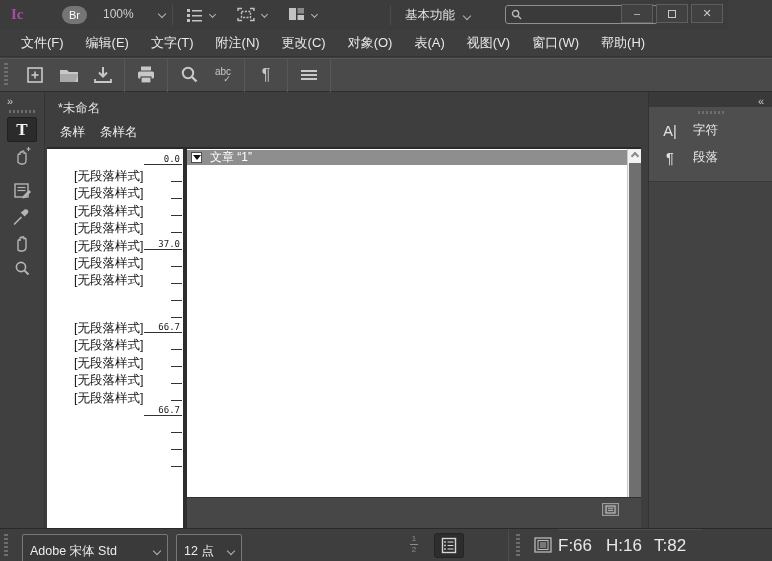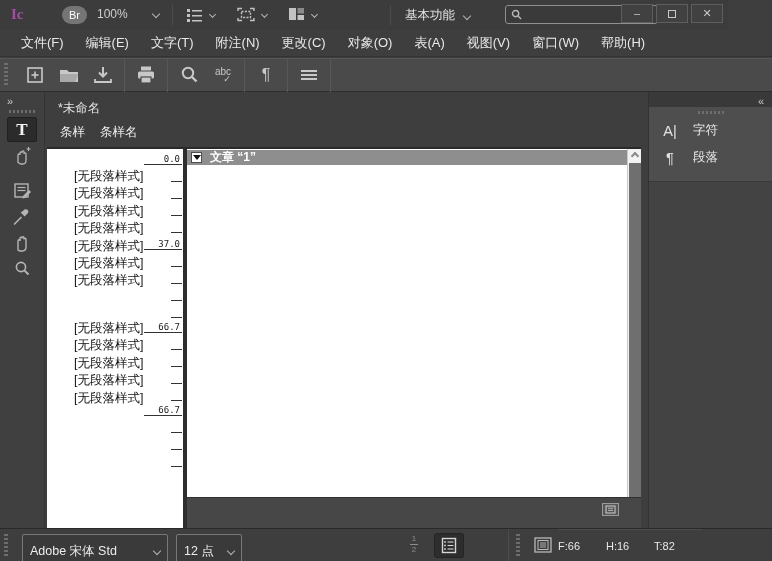--- a/index.html
+++ b/index.html
@@ -5,21 +5,21 @@
   * { margin:0; padding:0; box-sizing:border-box; }
   body { background:#5a5a5a; font-family:"Liberation Sans",sans-serif; }
   .window { position:relative; width:772px; height:561px; background:#3e3e3e; overflow:hidden;
             color:#e0e0e0; outline:1px solid #1f1f1f; }
 
   
   .titlebar { position:absolute; top:0; left:0; width:728px; height:30px; background:#3c3c3c; }
   .logo { position:absolute; left:11px; top:6px; font:bold 15px "Liberation Serif",serif; color:#a64ca6; }
   .br-btn { position:absolute; left:62px; top:6px; width:25px; height:18px; background:#757575;
             border-radius:9px; color:#fff; font-size:11px; display:flex; align-items:center; justify-content:center; }
-  .zoom-ctl { position:absolute; left:97px; top:7px; width:62px; display:flex; justify-content:space-between;
+  .zoom-ctl { position:absolute; left:103px; top:7px; width:62px; display:flex; justify-content:space-between;
               align-items:center; font-size:12px; color:#cfcfcf; }
   .chev { width:6px; height:6px; border-right:1.6px solid #b5b5b5; border-bottom:1.6px solid #b5b5b5;
           transform:rotate(45deg); display:inline-block; flex:none; }
   .chev-sm { width:5px; height:5px; }
   .tb-vsep { position:absolute; top:5px; width:1px; height:20px; background:#2f2f2f; border-right:1px solid #4c4c4c; }
   .icon-dd { position:absolute; top:7px; display:flex; align-items:center; gap:7px; }
   .ws-switch { position:absolute; left:405px; top:7px; display:flex; align-items:center; gap:9px;
                font-size:12.5px; color:#e3e3e3; }
   .searchbox { position:absolute; left:505px; top:5px; width:153px; height:19px; border:1px solid #8f8f8f;
                border-radius:3px; background:#3a3a3a; display:flex; align-items:center; padding:0 5px; gap:4px; }
@@ -72,21 +72,21 @@
         color:#222; border-bottom:1px solid #333; line-height:10px; padding-right:2px; }
   .tick { position:absolute; right:1px; width:11px; height:1px; background:#333; }
   .galley-divider { position:absolute; left:136px; top:0; width:4px; height:379px; background:#2e2e2e; }
   .text-area { position:absolute; left:140px; top:0; width:440px; height:348px; background:#fff; }
   .story-bar { position:absolute; left:0; top:1px; width:440px; height:15px; background:#8e8e8e;
                display:flex; align-items:center; }
   .tri-box { width:11px; height:11px; background:#fff; border:1px solid #4d4d4d; margin-left:4px;
              display:flex; align-items:center; justify-content:center; }
   .tri-down { width:0; height:0; border-left:4px solid transparent; border-right:4px solid transparent;
               border-top:5px solid #111; }
-  .story-title { color:#fff; font-weight:bold; font-size:12px; margin-left:8px; }
+  .story-title { color:#fff; font-weight:normal; font-size:12px; margin-left:8px; }
   .scrollbar { position:absolute; left:580px; top:0; width:14px; height:348px; background:#f2f2f2; border-left:1px solid #c9c9c9; }
   .chev-up { width:6px; height:6px; border-left:2px solid #8a8a8a; border-top:2px solid #8a8a8a;
              transform:rotate(45deg); margin:4px auto 0; }
   .sb-thumb { position:absolute; left:1px; top:14px; width:12px; height:334px; background:#6f6f6f; }
   .bottom-strip { position:absolute; left:140px; top:348px; width:454px; height:31px; background:#474747; border-top:1px solid #313131; }
   .corner-btn { position:absolute; right:22px; top:5px; width:17px; height:13px; border:1px solid #9b9b9b;
                 background:#565656; display:flex; align-items:center; justify-content:center; }
 
   .rightpanel { position:absolute; left:648px; top:0; width:124px; height:436px; background:#434343; border-left:1px solid #333; }
   .rp-header { height:15px; background:#393939; position:relative; }
@@ -108,21 +108,21 @@
               color:#8e8e8e; font-size:8px; line-height:1; }
   .fraction .bar { width:8px; height:1px; background:#8e8e8e; margin:1px 0; }
   .list-btn { position:absolute; left:434px; top:4px; width:30px; height:25px; background:#2d2d2d;
               border:1px solid #242424; border-radius:3px; display:flex; align-items:center; justify-content:center; }
   .sb-burger { position:absolute; left:478px; top:11px; }
   .sb-vsep { position:absolute; left:508px; top:0; width:1px; height:33px; background:#2c2c2c; border-right:1px solid #4c4c4c; }
   .sb-grip2 { position:absolute; left:516px; top:5px; width:4px; height:23px;
               background:repeating-linear-gradient(to bottom,#6e6e6e 0 2px,transparent 2px 4px); }
   .page-icon { position:absolute; left:534px; top:8px; }
   .stats { position:absolute; left:558px; top:0; height:33px; display:flex; align-items:center; border-top:1px solid #4d4d4d; }
-  .stat { width:48px; font-size:11px; color:#e8e8e8; }
+  .stat { width:48px; font-size:17px; color:#e8e8e8; }
   svg { display:block; }
 </style>
 </head>
 <body>
 
 <div class="window">
 
   <div class="titlebar">
     <span class="logo">Ic</span>
     <span class="br-btn">Br</span>

